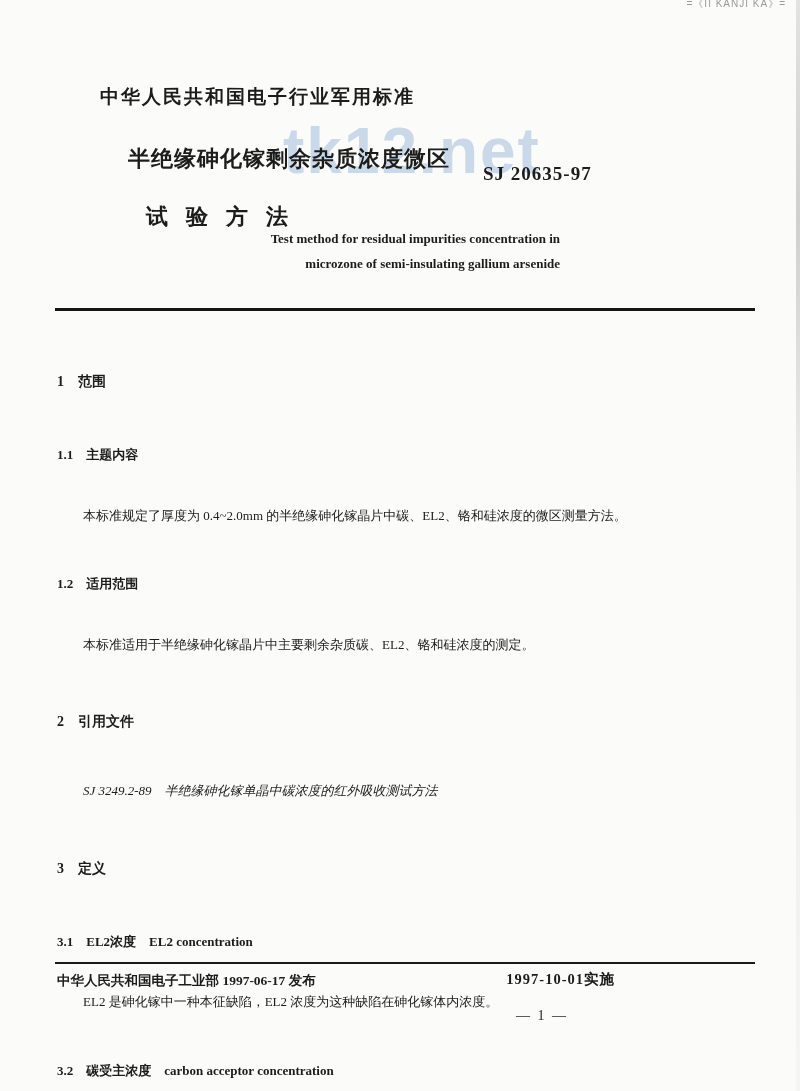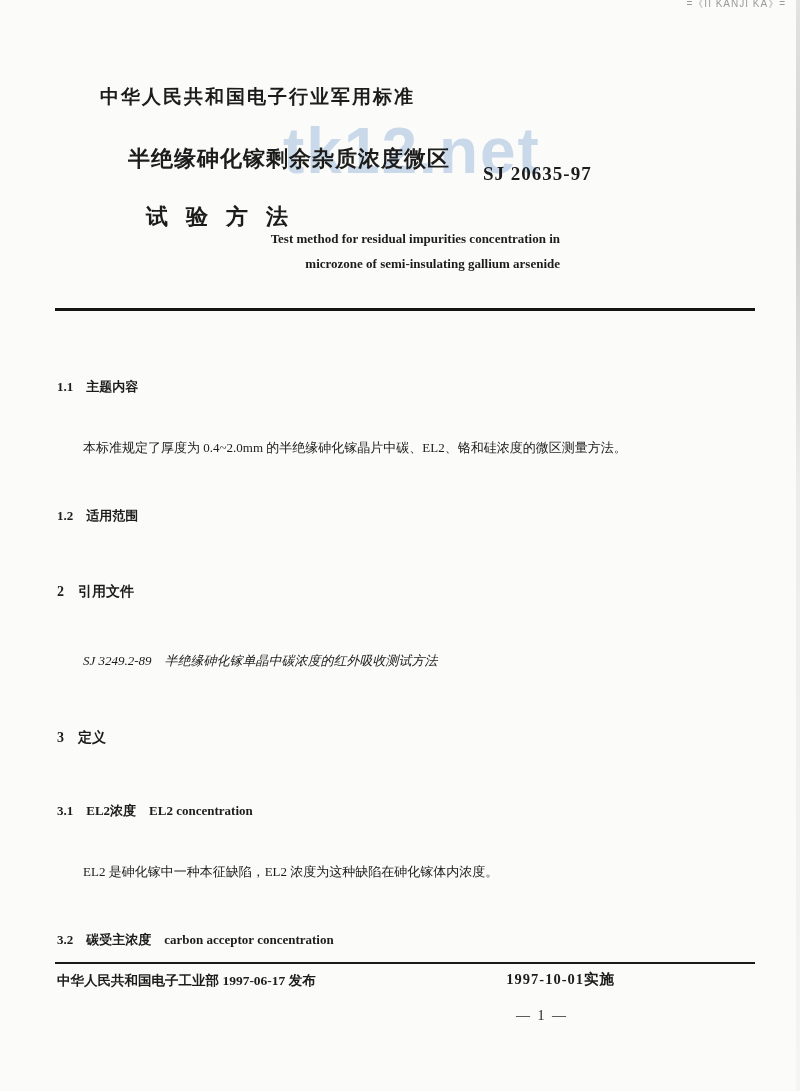--- a/index.html
+++ b/index.html
@@ -102,23 +102,25 @@
   <div class="std-no">SJ 20635-97</div>
 
   <div class="en-title">
     <div>Test method for residual impurities concentration in</div>
     <div>microzone of semi-insulating gallium arsenide</div>
   </div>
 
   <div class="rule-thick"></div>
 
   <div class="content">
+    <div class="h1">1　范围</div>
     <div class="h2">1.1　主题内容</div>
     <div class="p">本标准规定了厚度为 0.4~2.0mm 的半绝缘砷化镓晶片中碳、EL2、铬和硅浓度的微区测量方法。</div>
     <div class="h2">1.2　适用范围</div>
+    <div class="p">本标准适用于半绝缘砷化镓晶片中主要剩余杂质碳、EL2、铬和硅浓度的测定。</div>
     <div class="h1">2　引用文件</div>
     <div class="ref">SJ 3249.2-89　半绝缘砷化镓单晶中碳浓度的红外吸收测试方法</div>
     <div class="h1">3　定义</div>
     <div class="h2">3.1　EL2浓度　EL2 concentration</div>
     <div class="p">EL2 是砷化镓中一种本征缺陷，EL2 浓度为这种缺陷在砷化镓体内浓度。</div>
     <div class="h2">3.2　碳受主浓度　carbon acceptor concentration</div>
     
     
     
     

